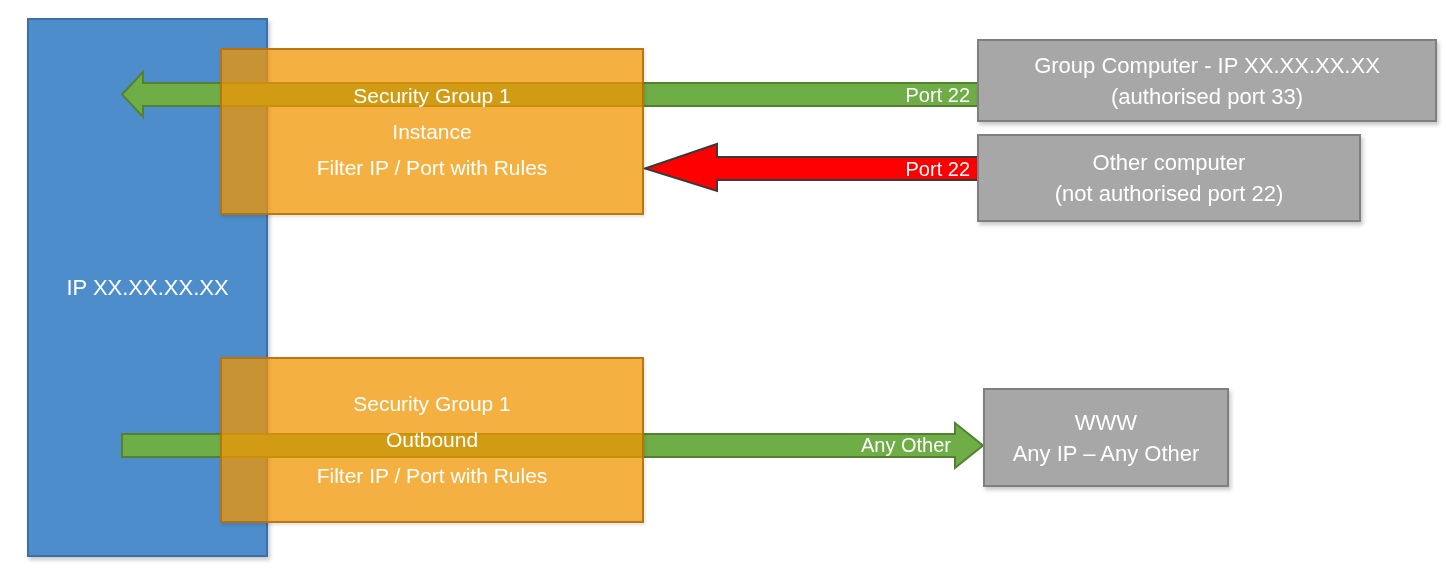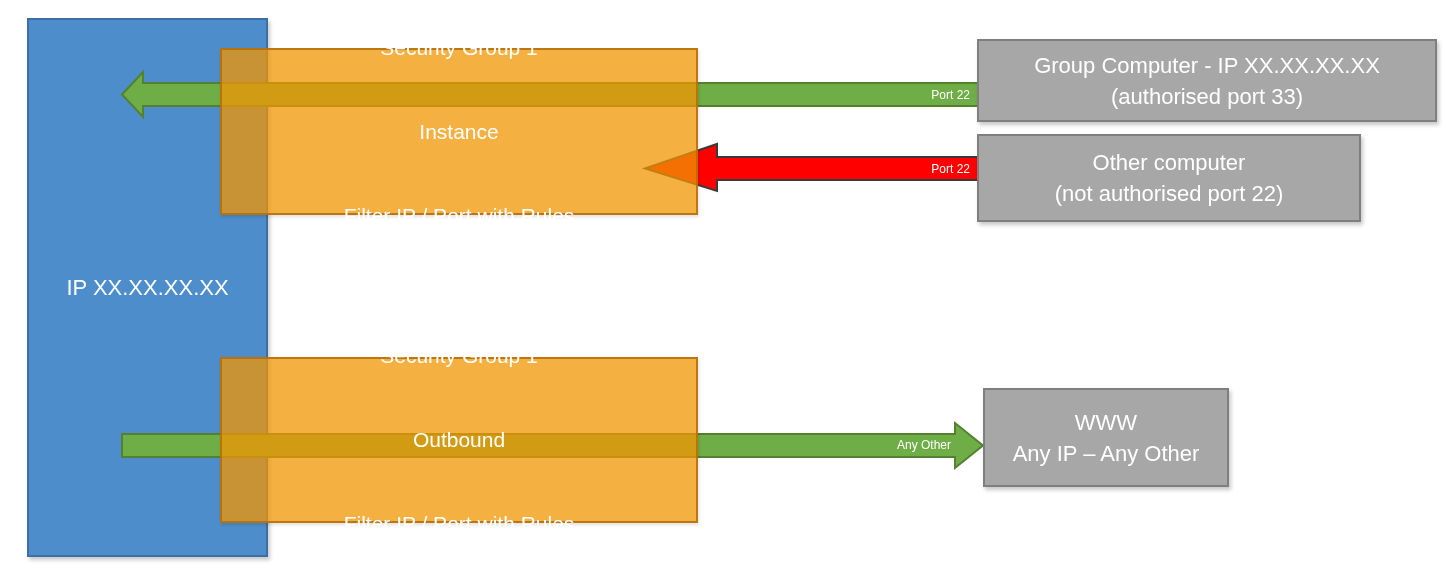--- a/index.html
+++ b/index.html
@@ -38,48 +38,47 @@
   
   .arrows {
     position: absolute;
     left: 0; top: 0;
     width: 1446px; height: 578px;
     z-index: 2;
   }
   
   .sg-box {
     left: 220px;
-    width: 478px;
+    width: 424px;
     background: rgba(242,150,3,0.75);
     border: 2px solid rgba(180,108,8,0.85);
     box-shadow: 1px 2px 3px rgba(0,0,0,0.12);
     z-index: 3;
     font-size: 21px;
     line-height: 36px;
-    gap: 48px;
   }
   .sg-inbound  { top: 48px;  height: 167px; }
   .sg-outbound { top: 357px; height: 166px; }
   
   .gray-box {
     background: #A7A7A7;
     border: 2px solid #7F7F7F;
     box-shadow: 2px 3px 4px rgba(0,0,0,0.22);
     z-index: 3;
     font-size: 22px;
     line-height: 31px;
   }
   .your-computer  { left: 977px; top: 39px;  width: 460px; height: 83px; }
   .other-computer { left: 977px; top: 134px; width: 384px; height: 88px; }
   .www-box        { left: 983px; top: 388px; width: 246px; height: 99px; }
   
   .arrow-label {
     position: absolute;
     color: #ffffff;
-    font-size: 12px;
+    font-size: 20px;
     text-align: right;
     z-index: 4;
     white-space: nowrap;
   }
   .lbl-port22-allowed { left: 820px; top: 84px;  width: 150px; line-height: 22px; }
   .lbl-port22-blocked { left: 820px; top: 158px; width: 150px; line-height: 22px; }
   .lbl-any-port       { left: 801px; top: 434px; width: 150px; line-height: 23px; }
 </style>
 </head>
 <body>

